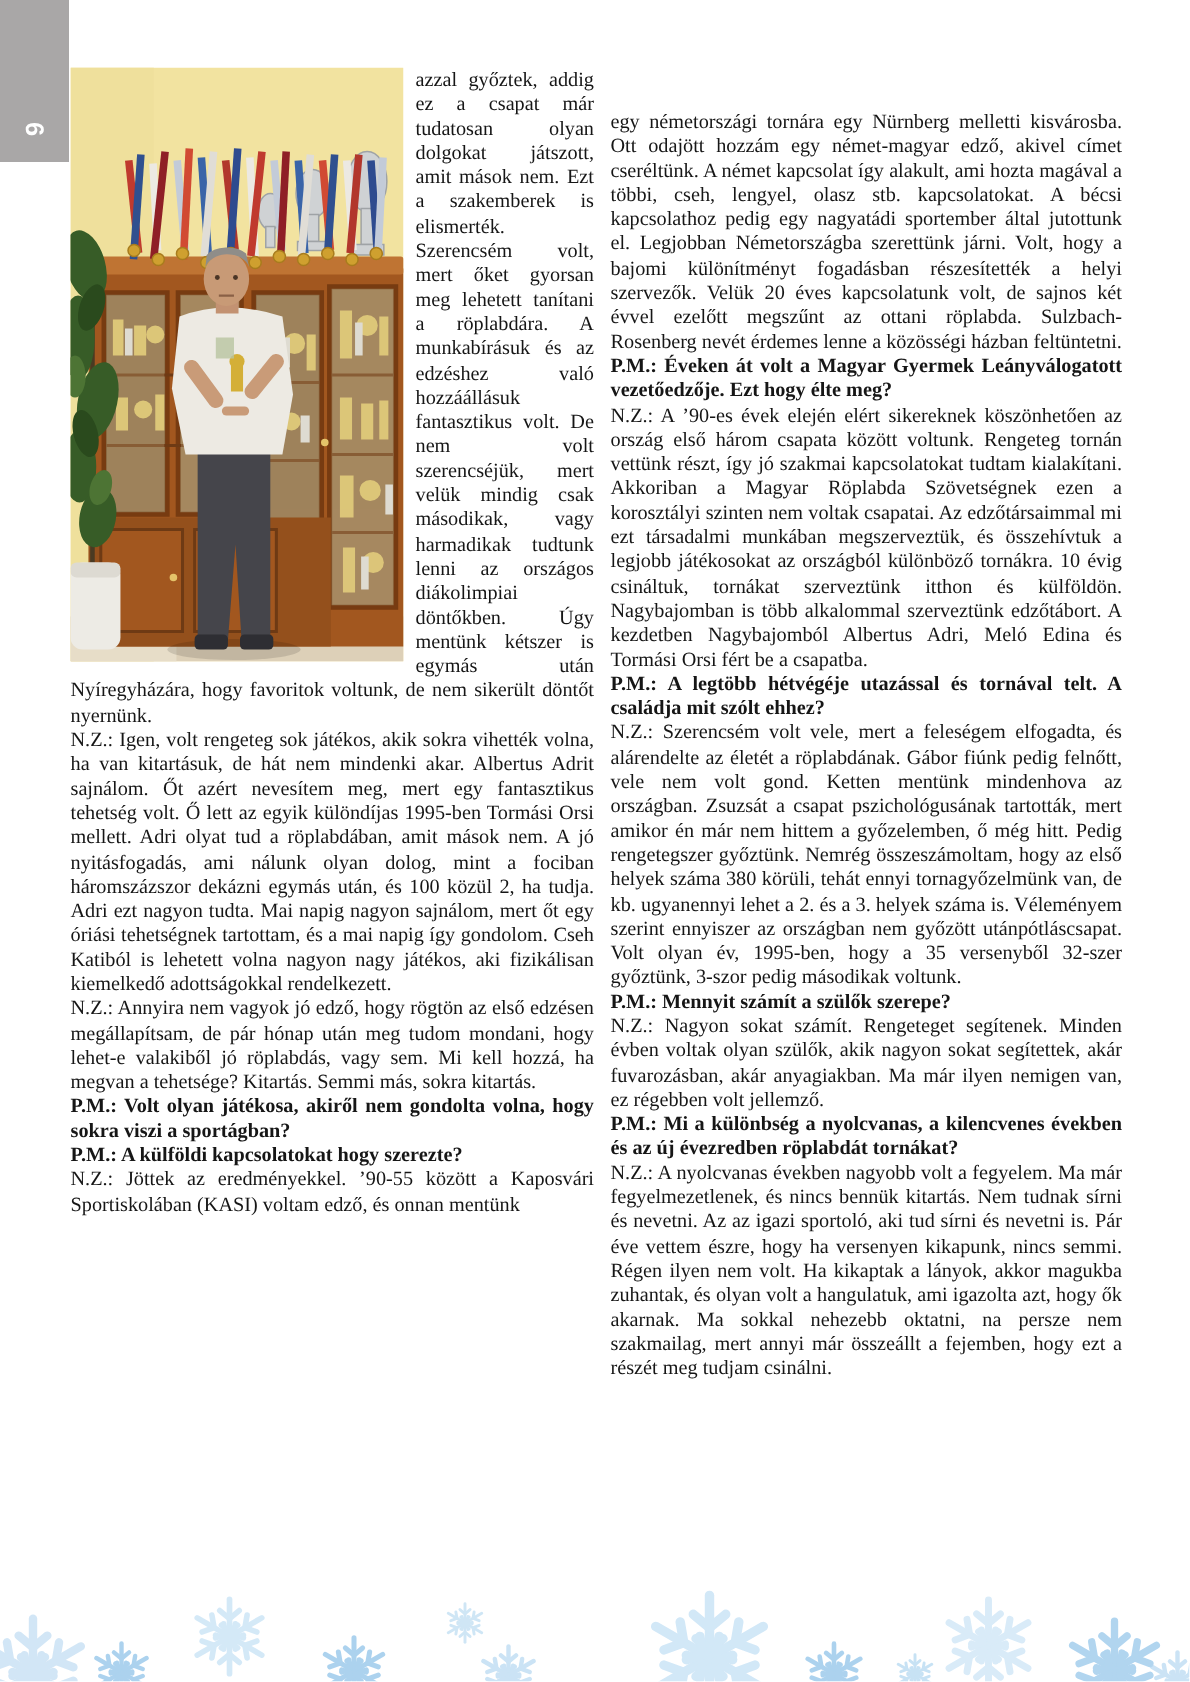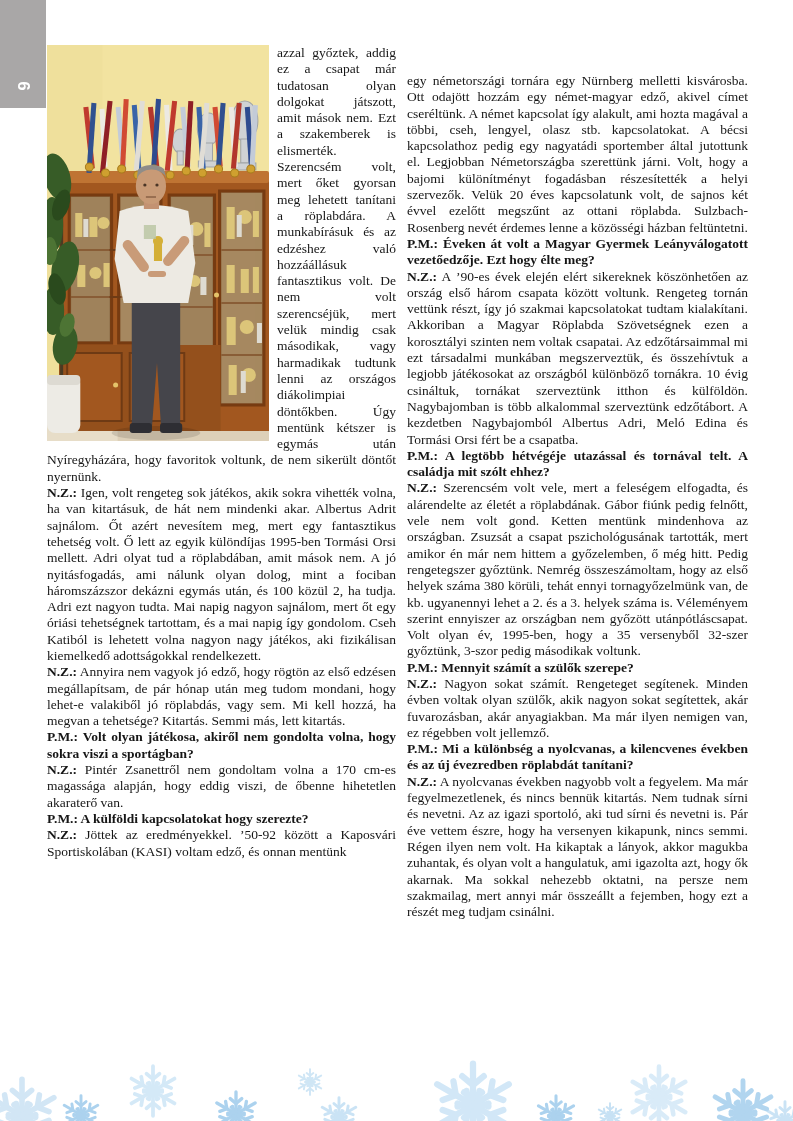--- a/index.html
+++ b/index.html
@@ -11,21 +11,21 @@
   .pagenum{
     position:absolute;left:50%;top:86px;transform:translate(-50%,-50%) rotate(90deg);
     color:#ffffff;font-family:"Liberation Sans", sans-serif;font-weight:bold;font-size:17px;line-height:1;
   }
   .col{position:absolute;top:45px;text-align:justify;font-size:13.5px;line-height:16.3px;}
   .col-left{left:47px;width:349px;}
   .col-right{left:407px;width:341px;margin-top:28px;}
   .col p{margin:0;}
   .q{font-weight:bold;font-family:Liberation Serif, serif;}
   .gap{margin-top:17px;}
-  .prefix{font-weight:bold;}
+  .prefix{font-weight:normal;}
   .photo-wrap{float:left;width:222px;height:396px;margin:0 8px 5px 0;}
   .photo-wrap svg{display:block;}
   .flake{position:absolute;pointer-events:none;}
   .defs{position:absolute;width:0;height:0;overflow:hidden;}
 </style>
 </head>
 <body>
 
 <svg class="defs" aria-hidden="true">
   <symbol id="sf" viewBox="0 0 100 100">
@@ -235,42 +235,41 @@
           <circle cx="97" cy="140" r="1.6" fill="#4a3526"></circle>
           <circle cx="109" cy="140" r="1.6" fill="#4a3526"></circle>
           <path d="M98 152 h10" stroke="#8a6046" stroke-width="1.5"></path>
         </g>
       </svg>
     </div>
     <p>azzal győztek, addig ez a csapat már tudatosan olyan dolgokat játszott, amit mások nem. Ezt a szakemberek is elismerték. Szerencsém volt, mert őket gyorsan meg lehetett tanítani a röplabdára. A munkabírásuk és az edzéshez való hozzáállásuk fantasztikus volt. De nem volt szerencséjük, mert velük mindig csak másodikak, vagy harmadikak tudtunk lenni az országos diákolimpiai döntőkben. Úgy mentünk kétszer is egymás után Nyíregyházára, hogy favoritok voltunk, de nem sikerült döntőt nyernünk.</p>
 
     <p><span class="prefix">N.Z.:</span> <span>Igen, volt rengeteg sok játékos, akik sokra vihették volna, ha van kitartásuk, de hát nem mindenki akar. Albertus Adrit sajnálom. Őt azért nevesítem meg, mert egy fantasztikus tehetség volt. Ő lett az egyik különdíjas 1995-ben Tormási Orsi mellett. Adri olyat tud a röplabdában, amit mások nem. A jó nyitásfogadás, ami nálunk olyan dolog, mint a fociban háromszázszor dekázni egymás után, és 100 közül 2, ha tudja. Adri ezt nagyon tudta. Mai napig nagyon sajnálom, mert őt egy óriási tehetségnek tartottam, és a mai napig így gondolom. Cseh Katiból is lehetett volna nagyon nagy játékos, aki fizikálisan kiemelkedő adottságokkal rendelkezett.</span></p>
 
-    <p><span class="prefix">N.Z.:</span> <span>Annyira nem vagyok jó edző, hogy rögtön az első edzésen megállapítsam, de pár hónap után meg tudom mondani, hogy lehet-e valakiből jó röplabdás, vagy sem. Mi kell hozzá, ha megvan a tehetsége? Kitartás. Semmi más, lett kitartás.</span></p>
+    <p><span class="prefix">N.Z.:</span> <span>Annyira nem vagyok jó edző, hogy rögtön az első edzésen megállapítsam, de pár hónap után meg tudom mondani, hogy lehet-e valakiből jó röplabdás, vagy sem. Mi kell hozzá, ha megvan a tehetsége? Kitartás. Semmi más, sokra kitartás.</span></p>
 
     <p class="q gap">P.M.: Volt olyan játékosa, akiről nem gondolta volna, hogy sokra viszi a sportágban?</p>
-    <p><span class="prefix">N.Z.:</span> <span>Pintér Zsanettről nem gondoltam volna a 170 cm-es magassága alapján, hogy eddig viszi, de őbenne hihetetlen akaraterő van.</span></p>
 
     <p class="q gap">P.M.: A külföldi kapcsolatokat hogy szerezte?</p>
-    <p><span class="prefix">N.Z.:</span> <span>Jöttek az eredményekkel. ’50-92 között a Kaposvári Sportiskolában (KASI) voltam edző, és onnan mentünk</span></p>
+    <p><span class="prefix">N.Z.:</span> <span>Jöttek az eredményekkel. ’90-55 között a Kaposvári Sportiskolában (KASI) voltam edző, és onnan mentünk</span></p>
   </div>
 
   <div class="col col-right">
     <p>egy németországi tornára egy Nürnberg melletti kisvárosba. Ott odajött hozzám egy német-magyar edző, akivel címet cseréltünk. A német kapcsolat így alakult, ami hozta magával a többi, cseh, lengyel, olasz stb. kapcsolatokat. A bécsi kapcsolathoz pedig egy nagyatádi sportember által jutottunk el. Legjobban Németországba szerettünk járni. Volt, hogy a bajomi különítményt fogadásban részesítették a helyi szervezők. Velük 20 éves kapcsolatunk volt, de sajnos két évvel ezelőtt megszűnt az ottani röplabda. Sulzbach-Rosenberg nevét érdemes lenne a közösségi házban feltüntetni.</p>
 
     <p class="q gap">P.M.: Éveken át volt a Magyar Gyermek Leányválogatott vezetőedzője. Ezt hogy élte meg?</p>
     <p><span class="prefix">N.Z.:</span> <span>A ’90-es évek elején elért sikereknek köszönhetően az ország első három csapata között voltunk. Rengeteg tornán vettünk részt, így jó szakmai kapcsolatokat tudtam kialakítani. Akkoriban a Magyar Röplabda Szövetségnek ezen a korosztályi szinten nem voltak csapatai. Az edzőtársaimmal mi ezt társadalmi munkában megszerveztük, és összehívtuk a legjobb játékosokat az országból különböző tornákra. 10 évig csináltuk, tornákat szerveztünk itthon és külföldön. Nagybajomban is több alkalommal szerveztünk edzőtábort. A kezdetben Nagybajomból Albertus Adri, Meló Edina és Tormási Orsi fért be a csapatba.</span></p>
 
     <p class="q gap">P.M.: A legtöbb hétvégéje utazással és tornával telt. A családja mit szólt ehhez?</p>
     <p><span class="prefix">N.Z.:</span> <span>Szerencsém volt vele, mert a feleségem elfogadta, és alárendelte az életét a röplabdának. Gábor fiúnk pedig felnőtt, vele nem volt gond. Ketten mentünk mindenhova az országban. Zsuzsát a csapat pszichológusának tartották, mert amikor én már nem hittem a győzelemben, ő még hitt. Pedig rengetegszer győztünk. Nemrég összeszámoltam, hogy az első helyek száma 380 körüli, tehát ennyi tornagyőzelmünk van, de kb. ugyanennyi lehet a 2. és a 3. helyek száma is. Véleményem szerint ennyiszer az országban nem győzött utánpótláscsapat. Volt olyan év, 1995-ben, hogy a 35 versenyből 32-szer győztünk, 3-szor pedig másodikak voltunk.</span></p>
 
     <p class="q gap">P.M.: Mennyit számít a szülők szerepe?</p>
     <p><span class="prefix">N.Z.:</span> <span>Nagyon sokat számít. Rengeteget segítenek. Minden évben voltak olyan szülők, akik nagyon sokat segítettek, akár fuvarozásban, akár anyagiakban. Ma már ilyen nemigen van, ez régebben volt jellemző.</span></p>
 
-    <p class="q gap">P.M.: Mi a különbség a nyolcvanas, a kilencvenes években és az új évezredben röplabdát tanítani?</p>
+    <p class="q gap">P.M.: Mi a különbség a nyolcvanas, a kilencvenes években és az új évezredben röplabdát tornákat?</p>
     <p><span class="prefix">N.Z.:</span> <span>A nyolcvanas években nagyobb volt a fegyelem. Ma már fegyelmezetlenek, és nincs bennük kitartás. Nem tudnak sírni és nevetni. Az az igazi sportoló, aki tud sírni és nevetni is. Pár éve vettem észre, hogy ha versenyen kikapunk, nincs semmi. Régen ilyen nem volt. Ha kikaptak a lányok, akkor magukba zuhantak, és olyan volt a hangulatuk, ami igazolta azt, hogy ők akarnak. Ma sokkal nehezebb oktatni, na persze nem szakmailag, mert annyi már összeállt a fejemben, hogy ezt a részét meg tudjam csinálni.</span></p>
   </div>
 
   <svg class="flake" style="left:-18px;top:1076px;width:80px;height:80px;color:#aed2ee;opacity:.55">
       <use href="#sf"></use>
     </svg>
   <svg class="flake" style="left:60px;top:1094px;width:42px;height:42px;color:#9ecbec;opacity:.85">
       <use href="#sf"></use>
     </svg>
   <svg class="flake" style="left:126px;top:1064px;width:54px;height:54px;color:#c3e0f5;opacity:.7">

